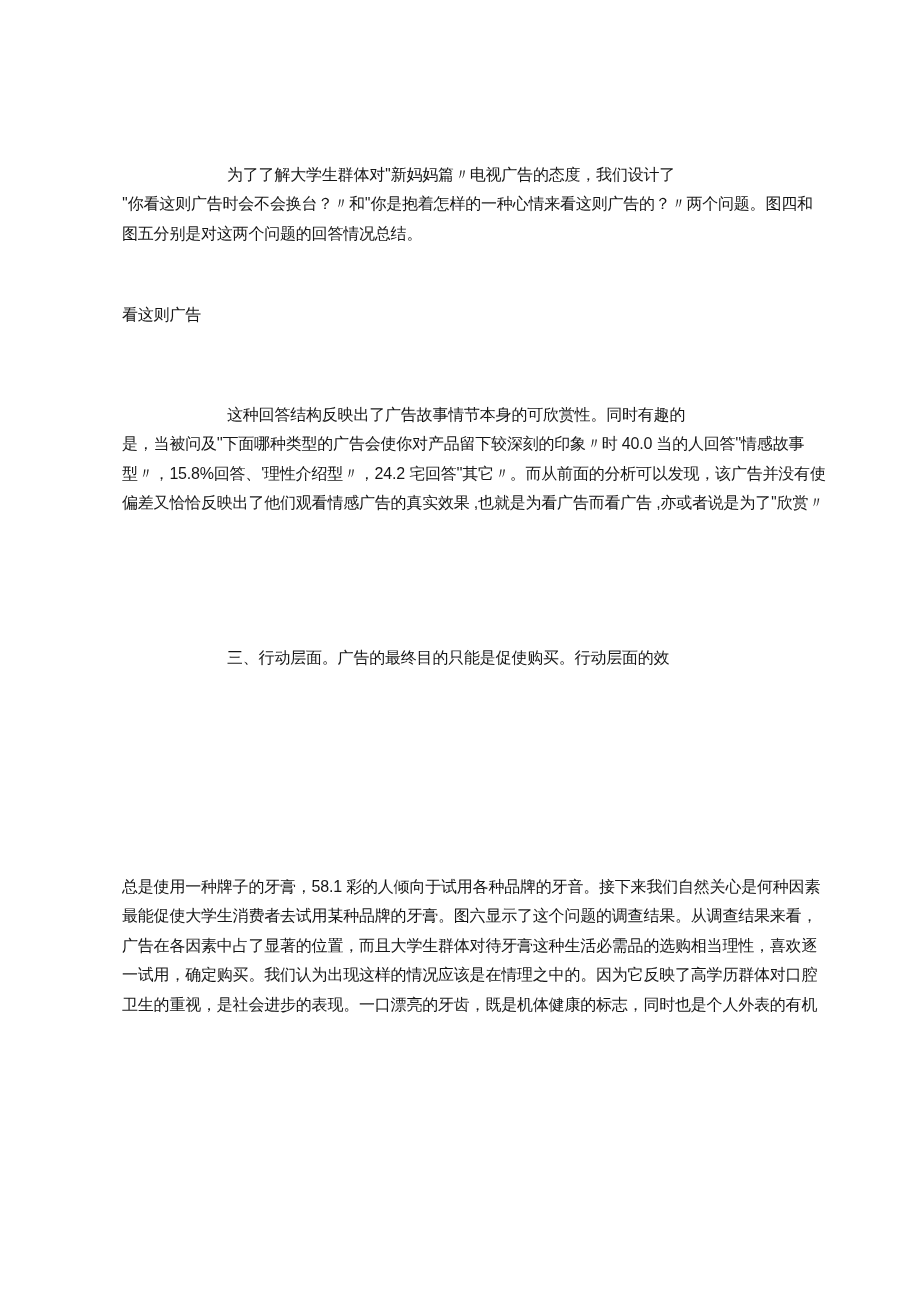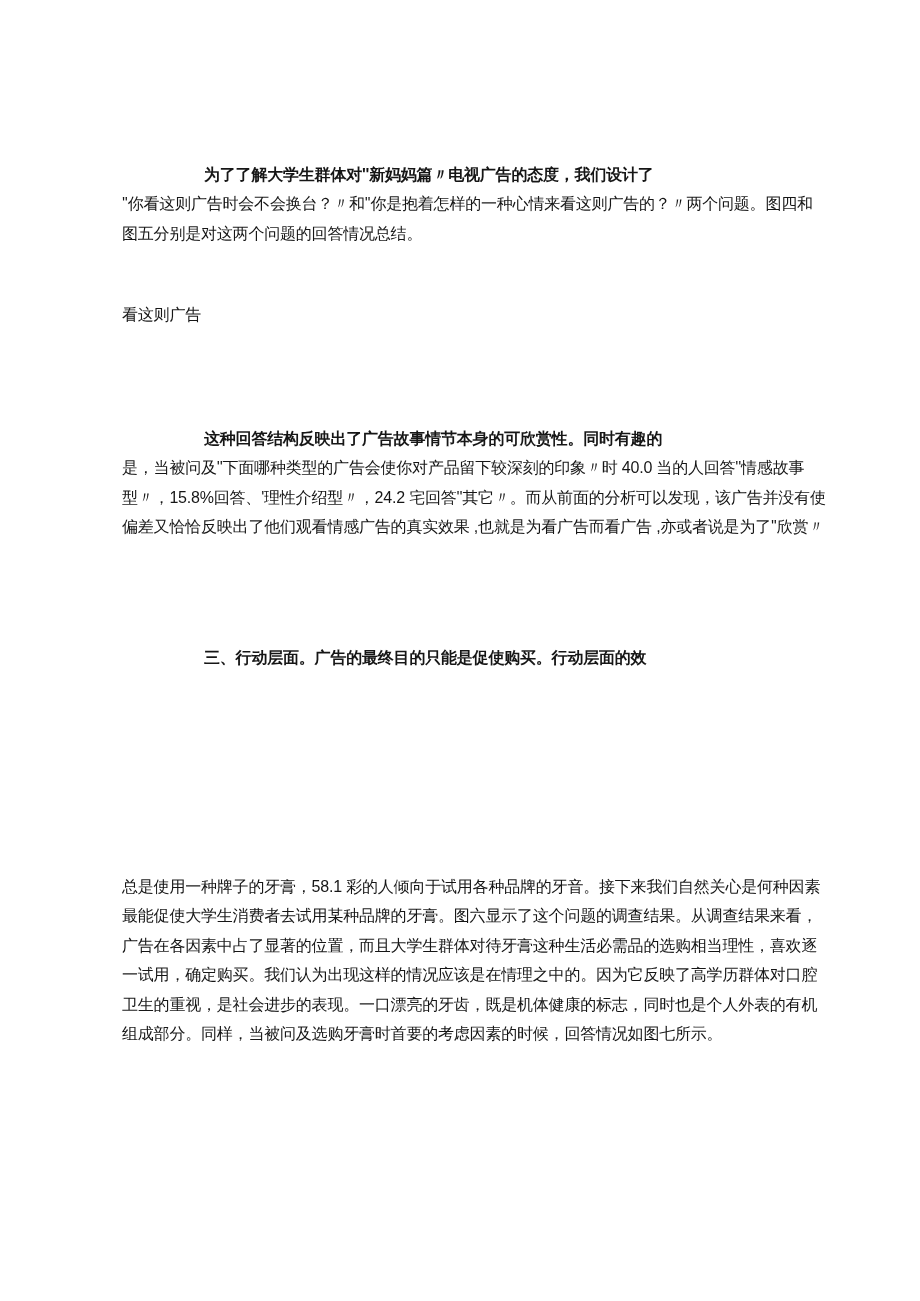--- a/index.html
+++ b/index.html
@@ -26,27 +26,26 @@
     width: 680px;
   }
   .line {
     white-space: nowrap;
     font-size: 16px;
     line-height: 29.4px;
     height: 29.4px;
     letter-spacing: -0.2px;
   }
   .first-indent {
-    margin-left: 82px;
-    font-weight: bold;
+    margin-left: 105px;
   }
   
   .p-intro            { top: 160px; }
   .p-figure-caption   { top: 300px; }
-  .p-answer-structure { top: 424px; }
+  .p-answer-structure { top: 400px; }
   .p-action-level     { top: 643px; }
   .p-purchase         { top: 872px; }
 </style>
 </head>
 <body>
 
 <div class="page">
 
   <div class="para p-intro">
     <div class="line first-indent">为了了解大学生群体对''新妈妈篇〃电视广告的态度，我们设计了</div>
@@ -68,16 +67,15 @@
   <div class="para p-action-level">
     <div class="line first-indent">三、行动层面。广告的最终目的只能是促使购买。行动层面的效</div>
   </div>
 
   <div class="para p-purchase">
     <div class="line">总是使用一种牌子的牙膏，58.1 彩的人倾向于试用各种品牌的牙音。接下来我们自然关心是何种因素</div>
     <div class="line">最能促使大学生消费者去试用某种品牌的牙膏。图六显示了这个问题的调查结果。从调查结果来看，</div>
     <div class="line">广告在各因素中占了显著的位置，而且大学生群体对待牙膏这种生活必需品的选购相当理性，喜欢逐</div>
     <div class="line">一试用，确定购买。我们认为出现这样的情况应该是在情理之中的。因为它反映了高学历群体对口腔</div>
     <div class="line">卫生的重视，是社会进步的表现。一口漂亮的牙齿，既是机体健康的标志，同时也是个人外表的有机</div>
-    <div class="line">组成部分。同样，当被问及选购牙膏时首要的考虑因素的时候，回答情况如图七所示。</div>
   </div>
 
 </div>
 
 </body></html>

